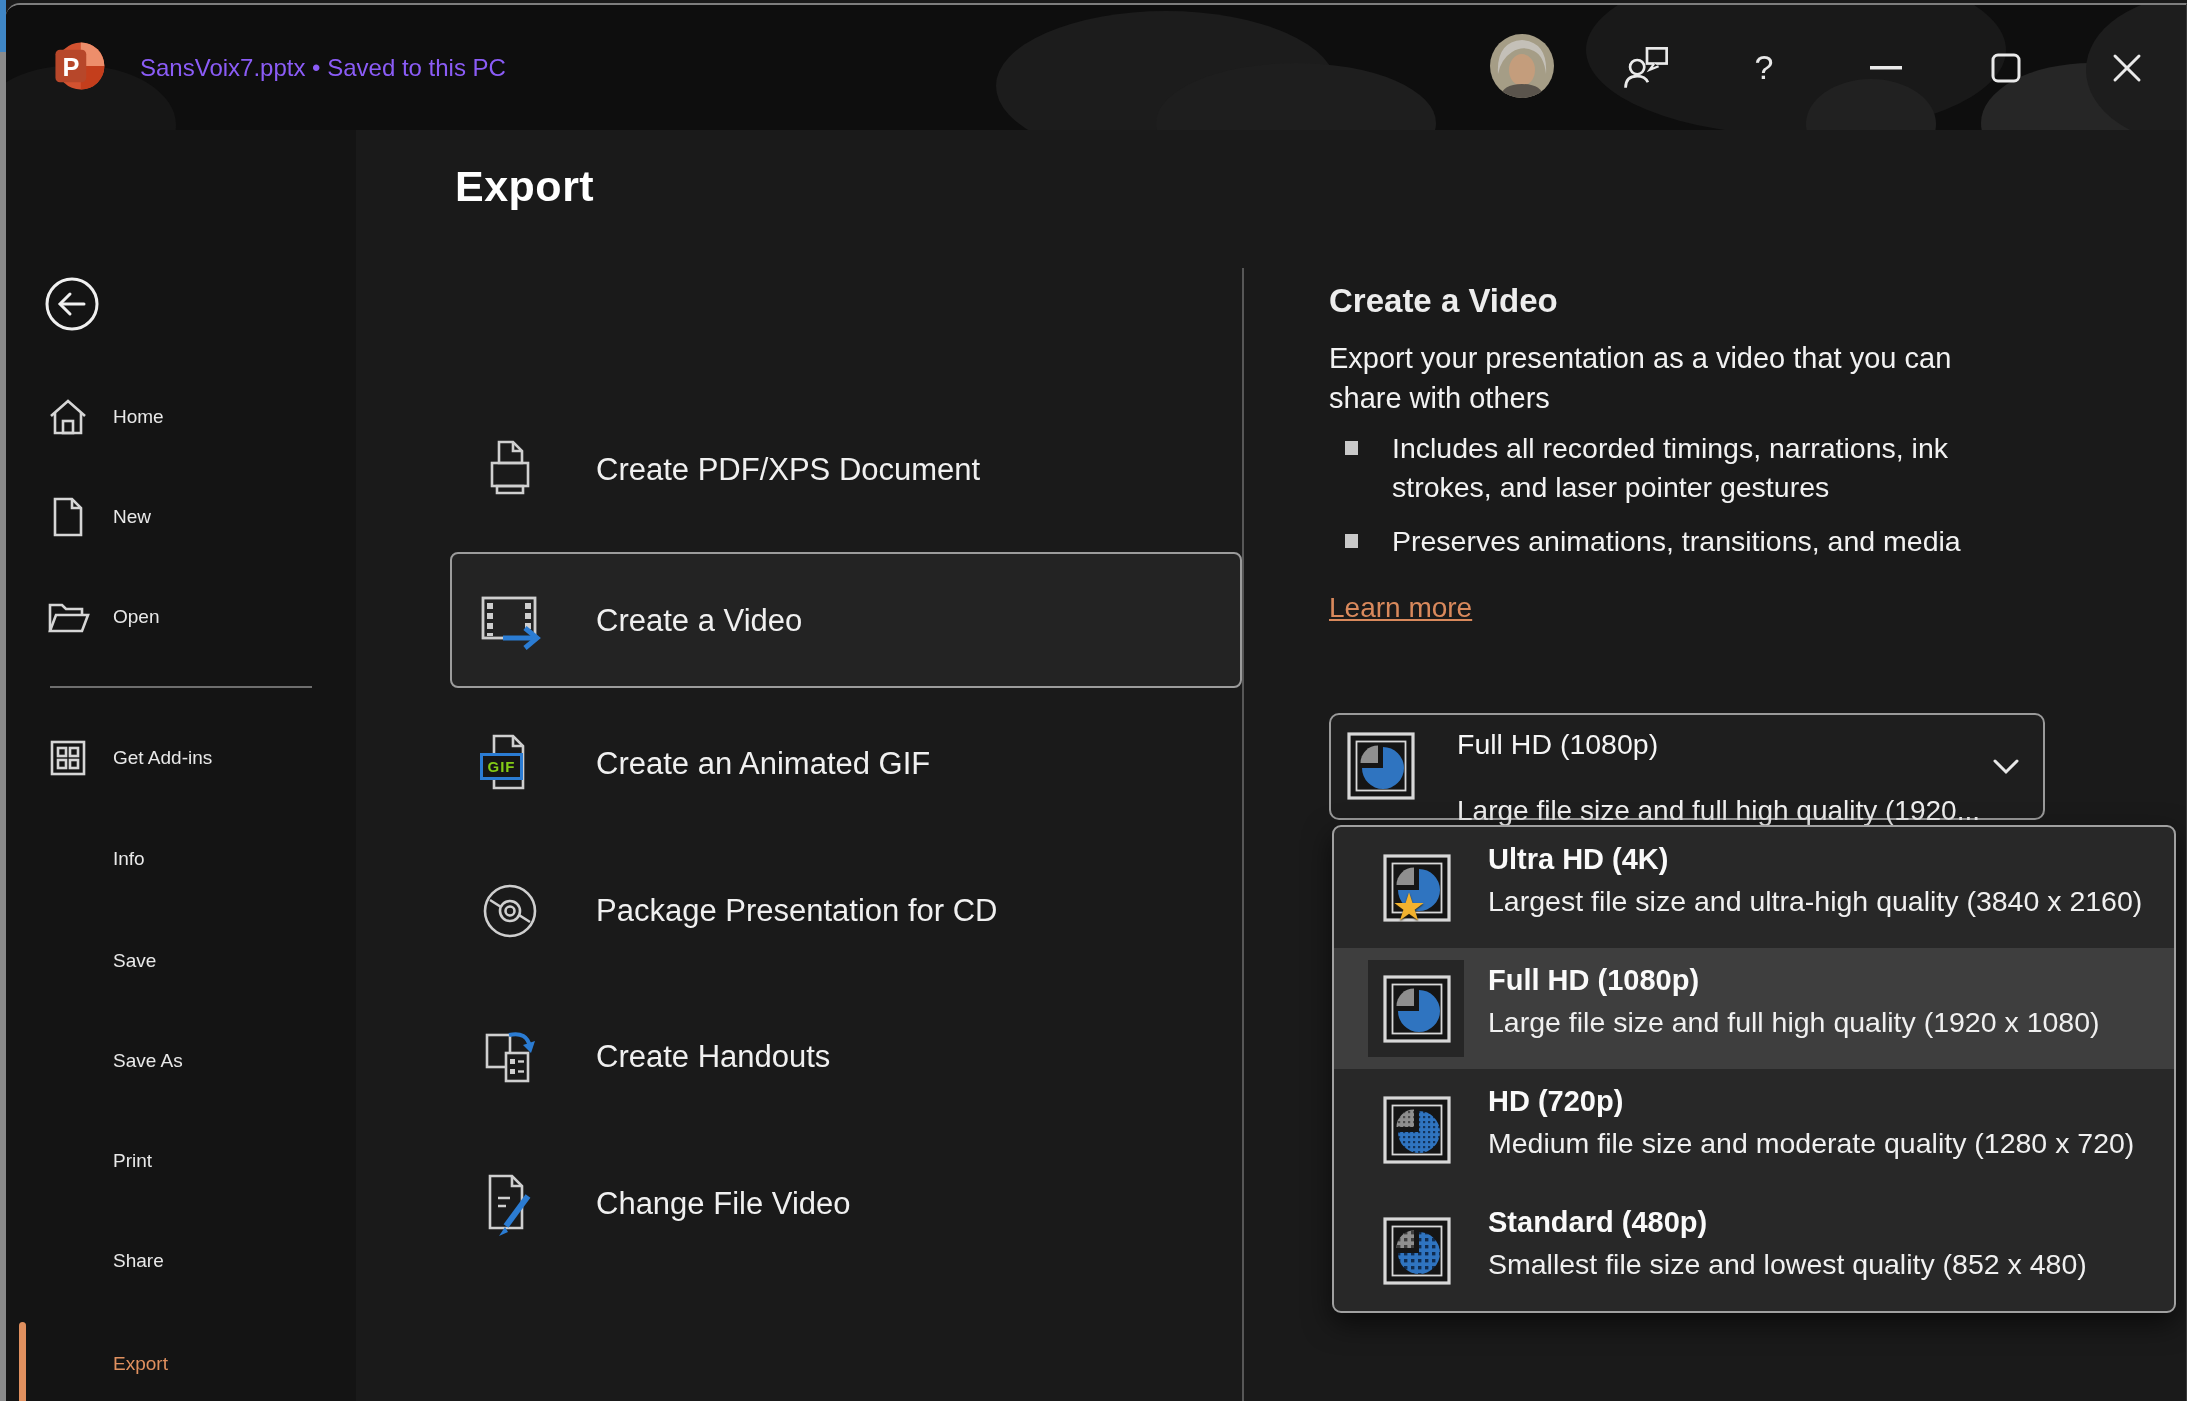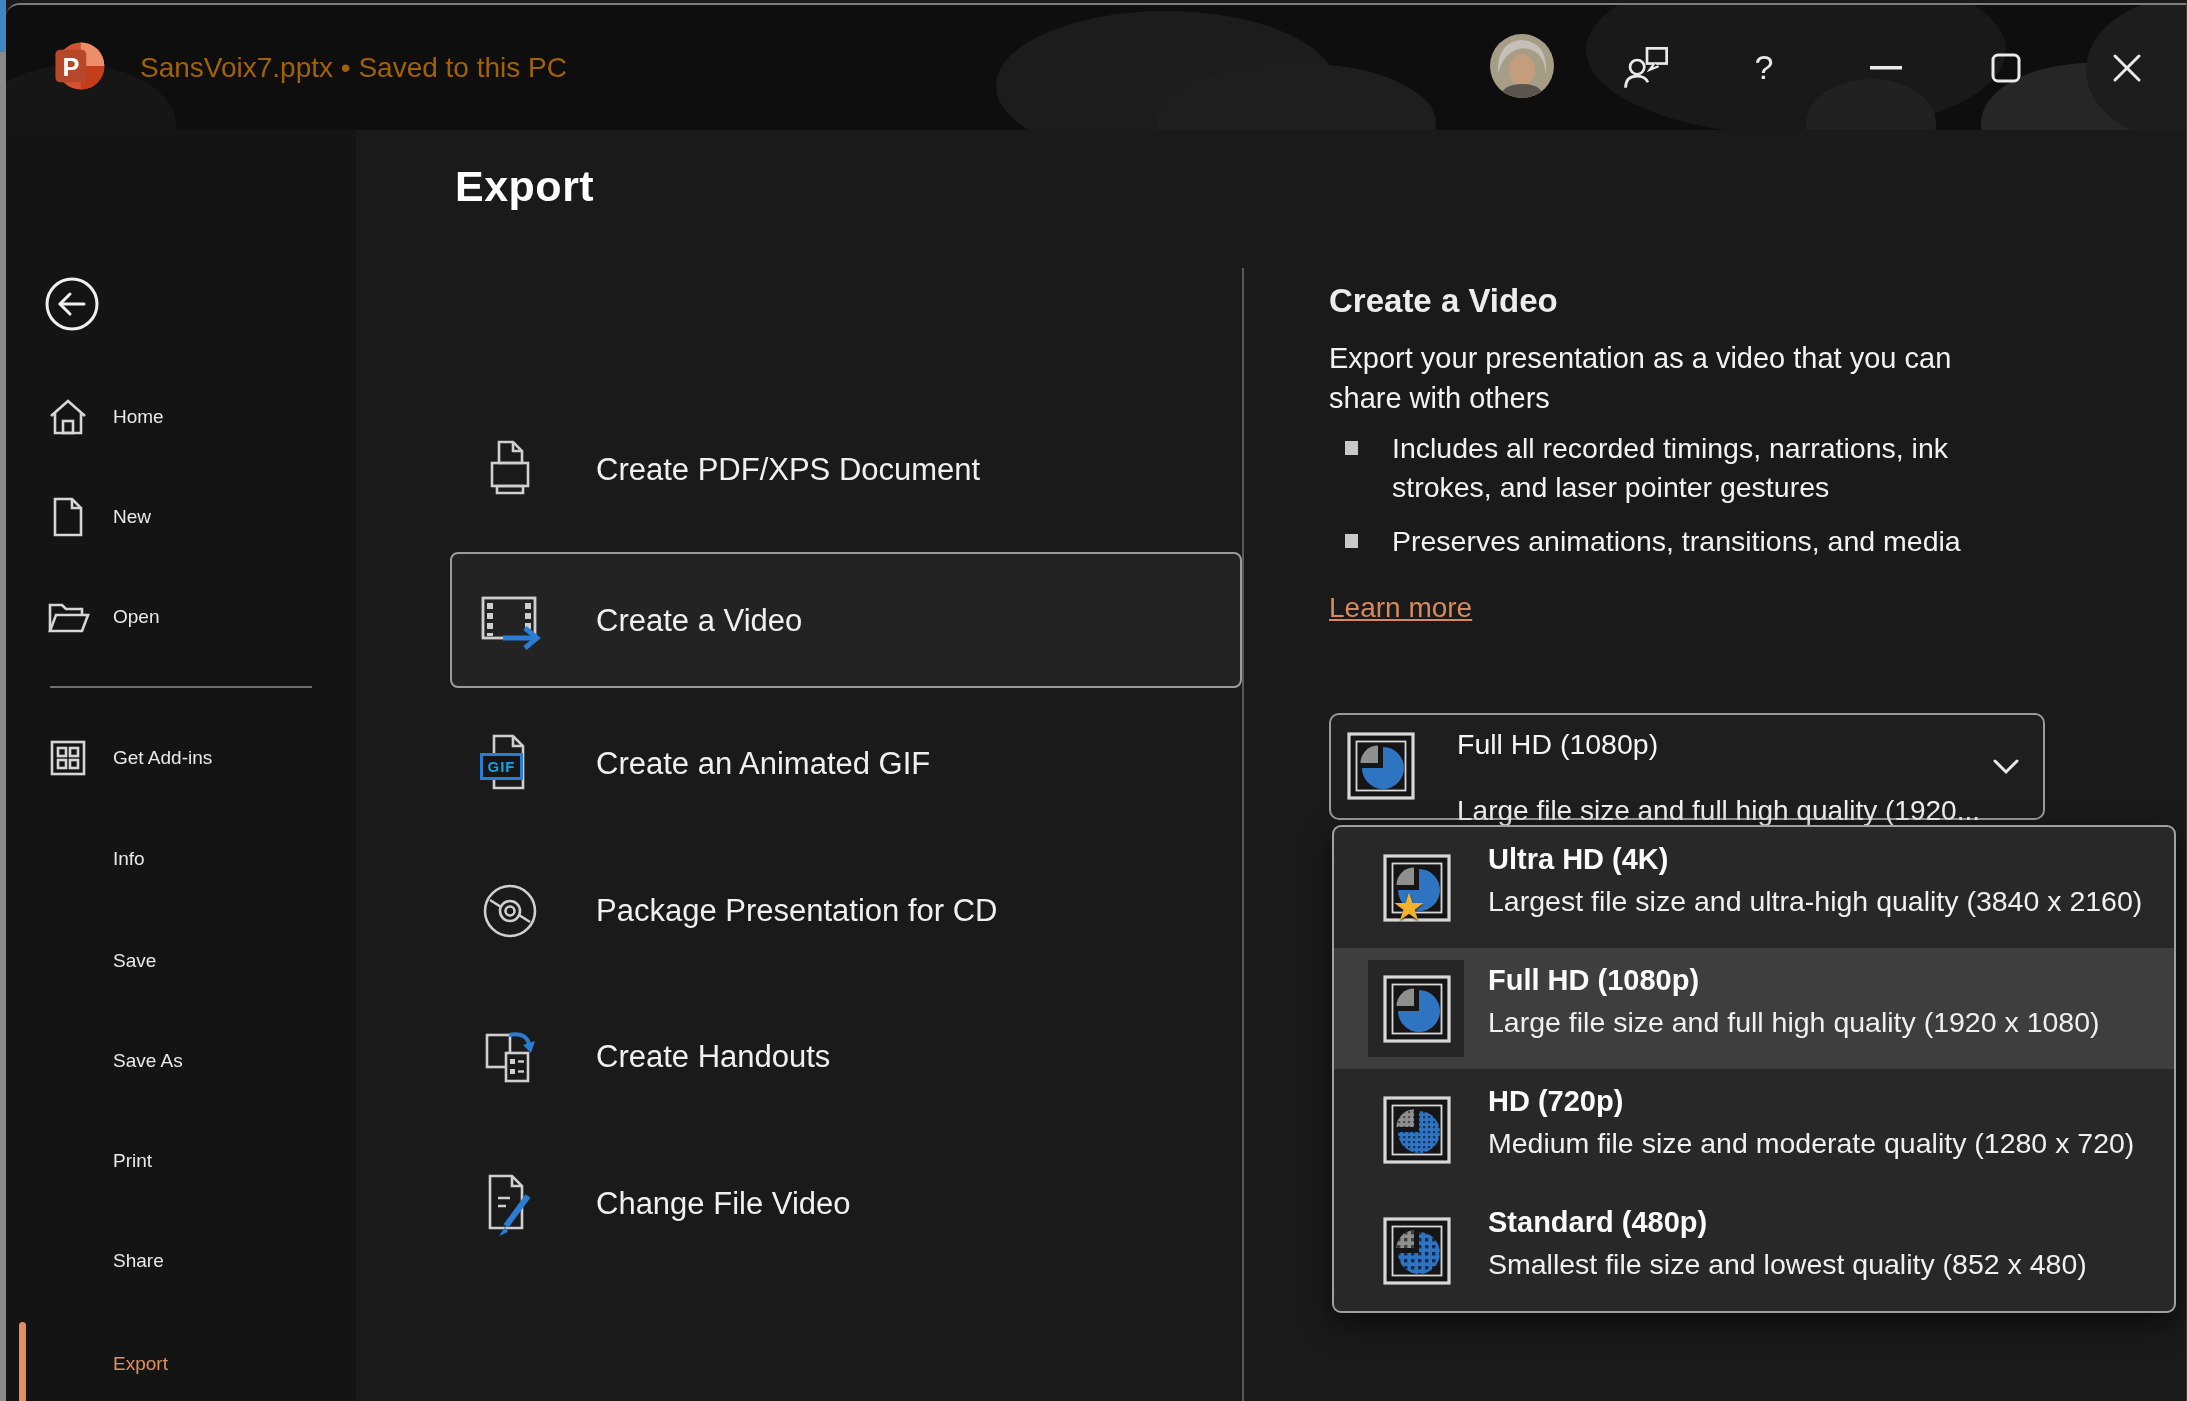--- a/index.html
+++ b/index.html
@@ -18,21 +18,21 @@
   .b1{left:990px;top:6px;width:340px;height:150px;background:#1c1c1c;}
   .b2{left:1150px;top:58px;width:280px;height:120px;background:#1e1e1e;}
   .b3{left:1580px;top:-40px;width:420px;height:170px;background:#191919;}
   .b4{left:1975px;top:58px;width:220px;height:120px;background:#262626;}
   .b5{left:1800px;top:74px;width:130px;height:90px;background:#212121;}
   .b6{left:2080px;top:-10px;width:220px;height:150px;background:#1d1d1d;}
   .b7{left:-30px;top:60px;width:200px;height:120px;background:#161616;}
 
   .app-icon{position:absolute;left:44px;top:32px;width:58px;height:58px;}
   .doc-title{position:absolute;left:134px;top:0;height:125px;line-height:125px;
-    font-size:28px;color:#a16207;}
+    font-size:24px;color:#8b5cf6;}
   .user-name{position:absolute;left:1272px;top:0;height:125px;line-height:125px;font-size:28px;color:#f4f4f4;}
   .avatar{position:absolute;left:1484px;top:29px;width:64px;height:64px;border-radius:50%;overflow:hidden;}
   .tb-btn{position:absolute;top:0;height:125px;display:flex;align-items:center;justify-content:center;
     background:transparent;border:none;cursor:pointer;color:#eaeaea;}
   .feedback-btn{left:1596px;width:90px;}
   .help-btn{left:1716px;width:84px;font-size:34px;font-family:"Liberation Sans",sans-serif;color:#e8e8e8;}
   .min-btn{left:1838px;width:84px;}
   .max-btn{left:1958px;width:84px;}
   .close-btn{left:2078px;width:86px;}
 
@@ -51,21 +51,21 @@
   .page-title{position:absolute;left:99px;top:32px;font-size:43px;font-weight:700;color:#ffffff;letter-spacing:.5px;}
   .v-divider{position:absolute;left:886px;top:138px;width:2px;bottom:0;background:#575757;}
 
   .exp-item{position:absolute;left:96px;width:790px;height:134px;cursor:pointer;border-radius:8px;}
   .exp-item .e-icon{position:absolute;left:24px;top:33px;width:68px;height:68px;}
   .exp-item .e-label{position:absolute;left:144px;top:0;height:134px;line-height:134px;font-size:31px;color:#f0f0f0;white-space:nowrap;}
   .exp-item.selected{background:#232323;border:2px solid #9c9c9c;left:94px;width:788px;height:132px;}
   .exp-item.selected .e-icon{left:23px;top:32px;}
   .gif-wrap{position:relative;width:68px;height:68px;}
   .gif-badge{position:absolute;left:4px;top:23px;width:37px;height:21px;border:3px solid #2b7cd3;
-    background:#161616;color:#0ea5e9;font-size:15px;font-weight:700;text-align:center;line-height:21px;letter-spacing:1px;}
+    background:#161616;color:#84cc16;font-size:15px;font-weight:700;text-align:center;line-height:21px;letter-spacing:1px;}
 
   
   .panel-title{position:absolute;left:973px;top:152px;font-size:33px;font-weight:600;color:#ededed;}
   .panel-desc{position:absolute;left:973px;top:208px;width:650px;font-size:29px;line-height:40px;color:#f2f2f2;}
   .bullet-row{position:absolute;left:989px;width:640px;}
   .bullet-row .sq{position:absolute;left:0;top:6px;width:13px;height:14px;background:#c9c9c9;}
   .bullet-row .bt{position:absolute;left:47px;top:-6px;width:590px;font-size:28.5px;line-height:39px;color:#f2f2f2;}
   .br1{top:305px;}
   .br2{top:398px;}
   .learn-more{position:absolute;left:973px;top:462px;font-size:28px;color:#d9895c;text-decoration:underline;cursor:pointer;}

